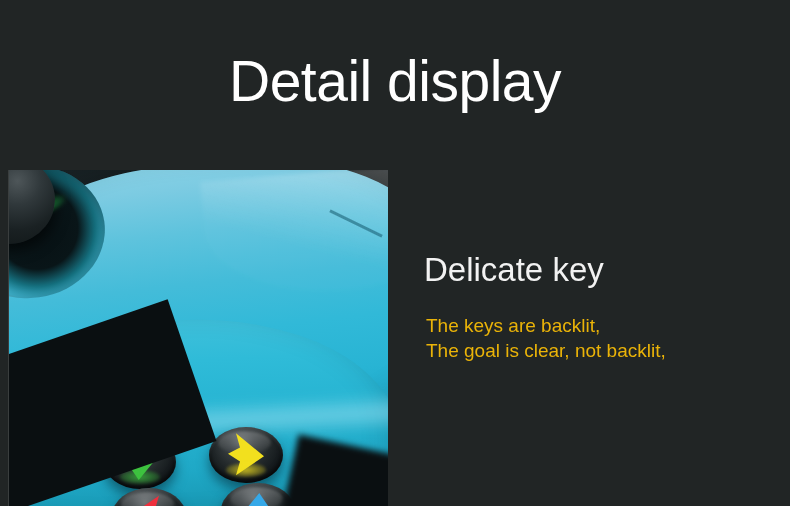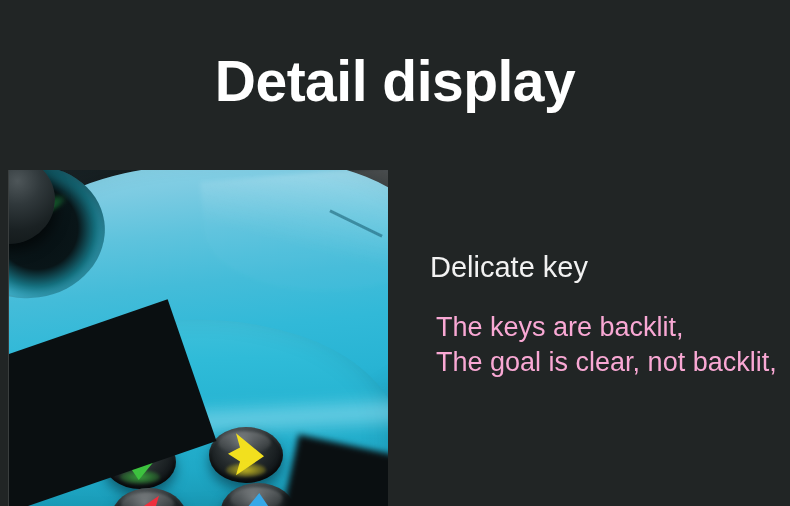--- a/index.html
+++ b/index.html
@@ -18,21 +18,21 @@
 
   
   .page-title {
     position: absolute;
     left: 0;
     top: 52px;
     width: 790px;
     text-align: center;
     color: #ffffff;
     font-size: 57px;
-    font-weight: bold;
+    font-weight: normal;
     letter-spacing: -0.5px;
     line-height: 1.05;
     white-space: nowrap;
   }
 
   
   .photo {
     position: absolute;
     left: 8px;
     top: 170px;
@@ -274,32 +274,32 @@
 
   
   .copy {
     position: absolute;
     left: 418px;
     top: 252px;
     width: 360px;
   }
   .copy-heading {
     color: #f2f2f2;
-    font-size: 29px;
+    font-size: 33px;
     font-weight: normal;
     line-height: 1.1;
-    margin: 0 0 26px 12px;
+    margin: 0 0 26px 6px;
     white-space: nowrap;
   }
   .copy-lines {
-    color: #f9a8d4;
-    font-size: 27px;
+    color: #eab308;
+    font-size: 19px;
     font-weight: normal;
     line-height: 1.30;
-    margin: 18px;
+    margin: 8px;
   }
   .copy-lines div { white-space: nowrap; }
 </style>
 </head>
 <body>
 
 <div id="page">
 
   <div class="page-title">Detail display</div>
 

